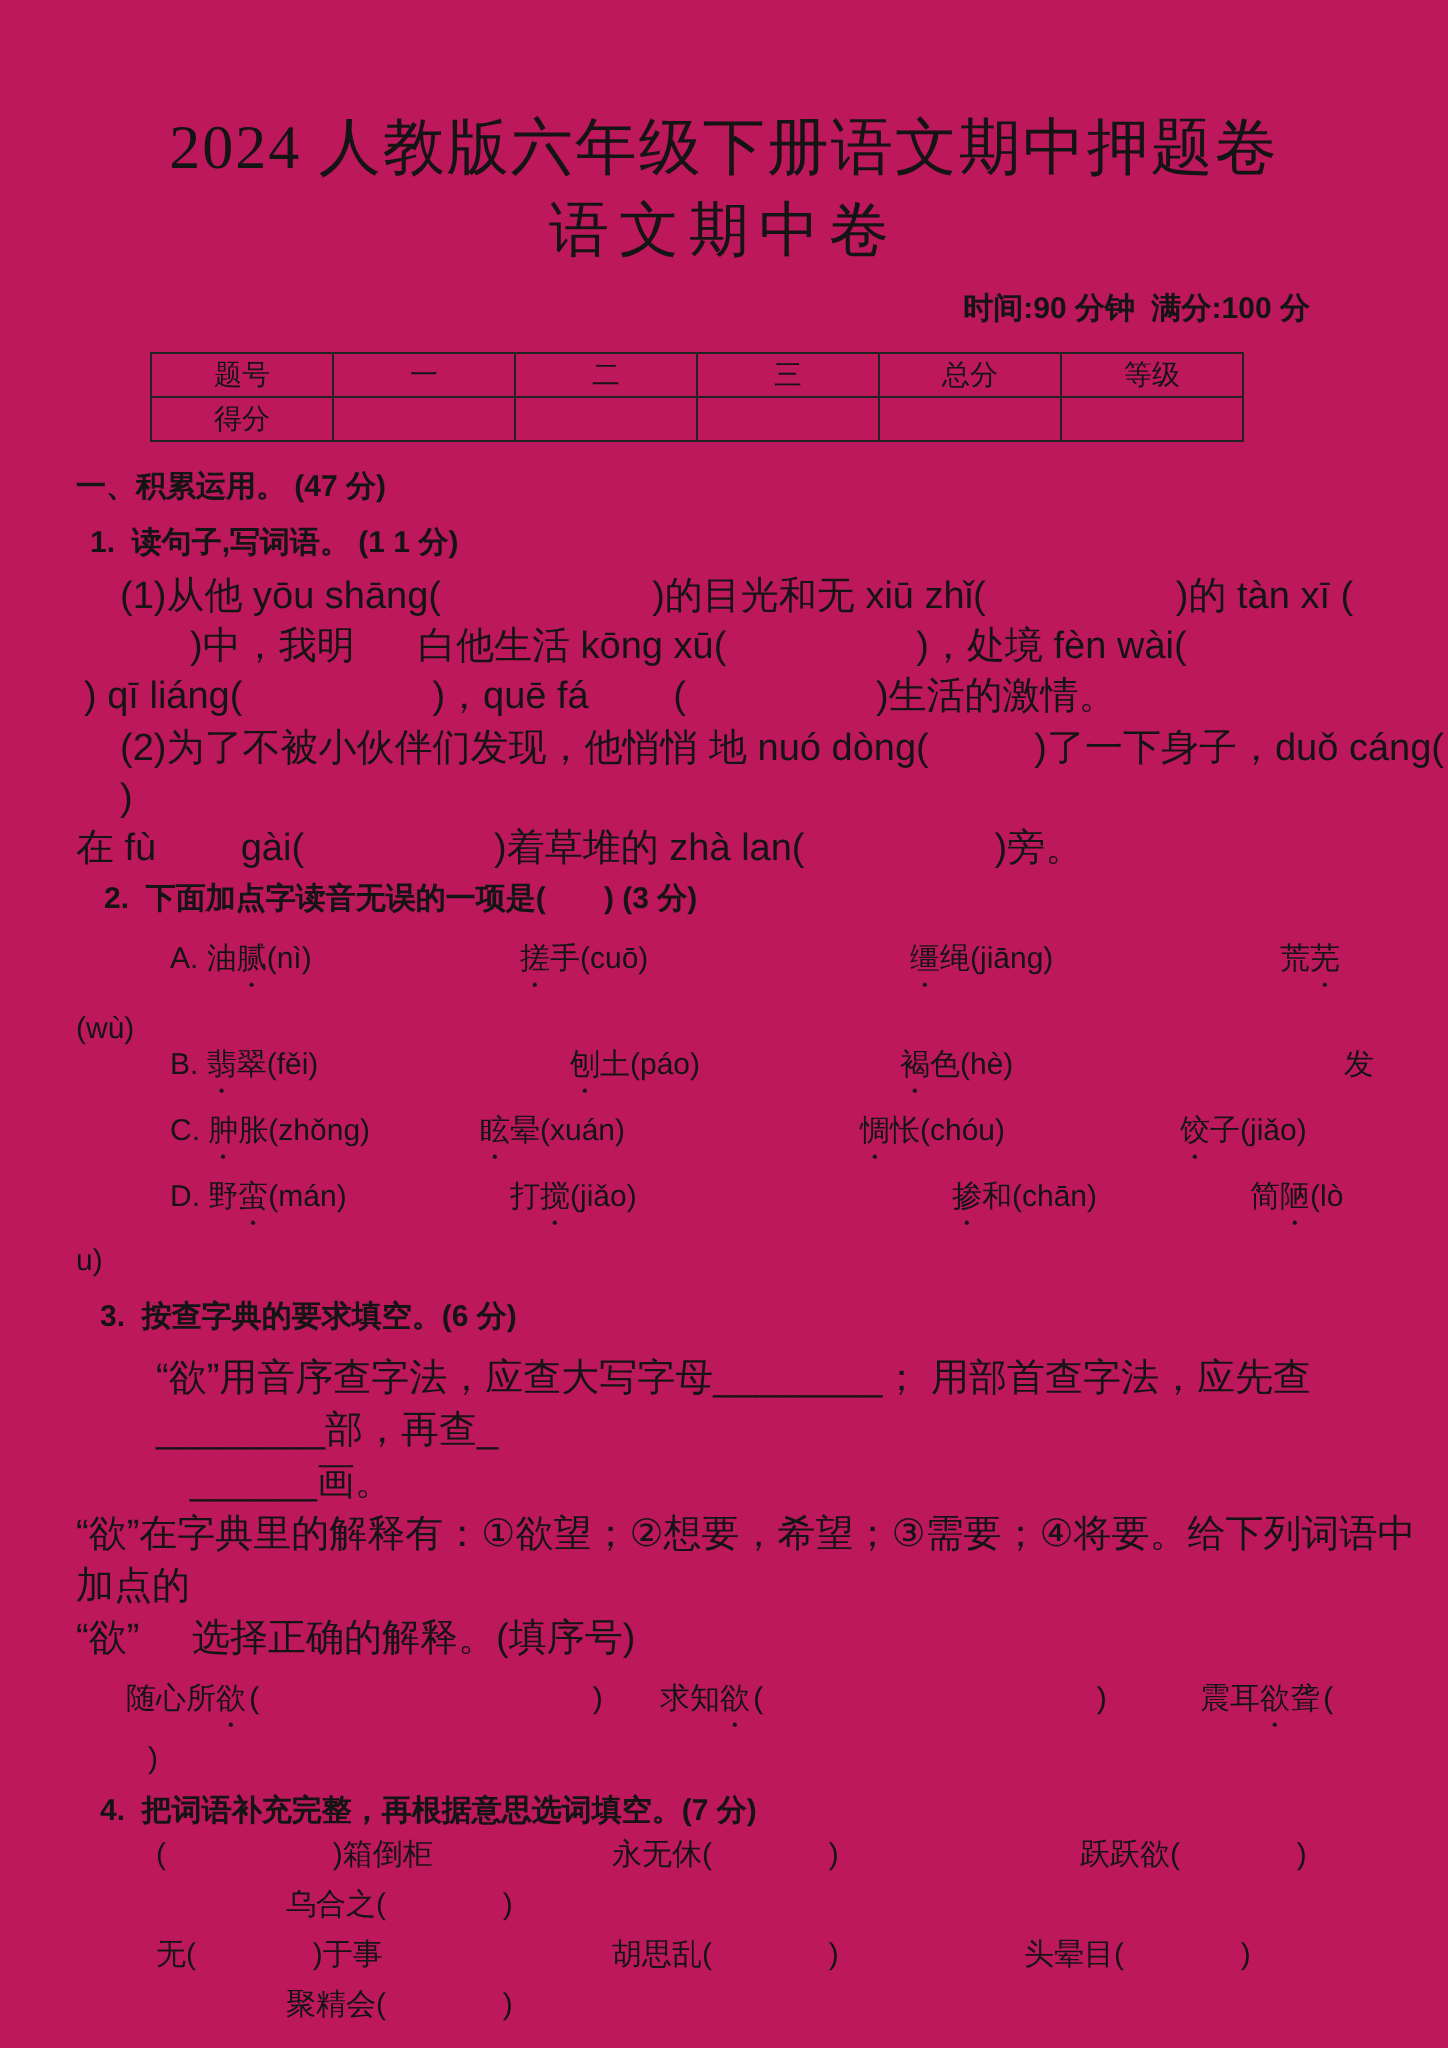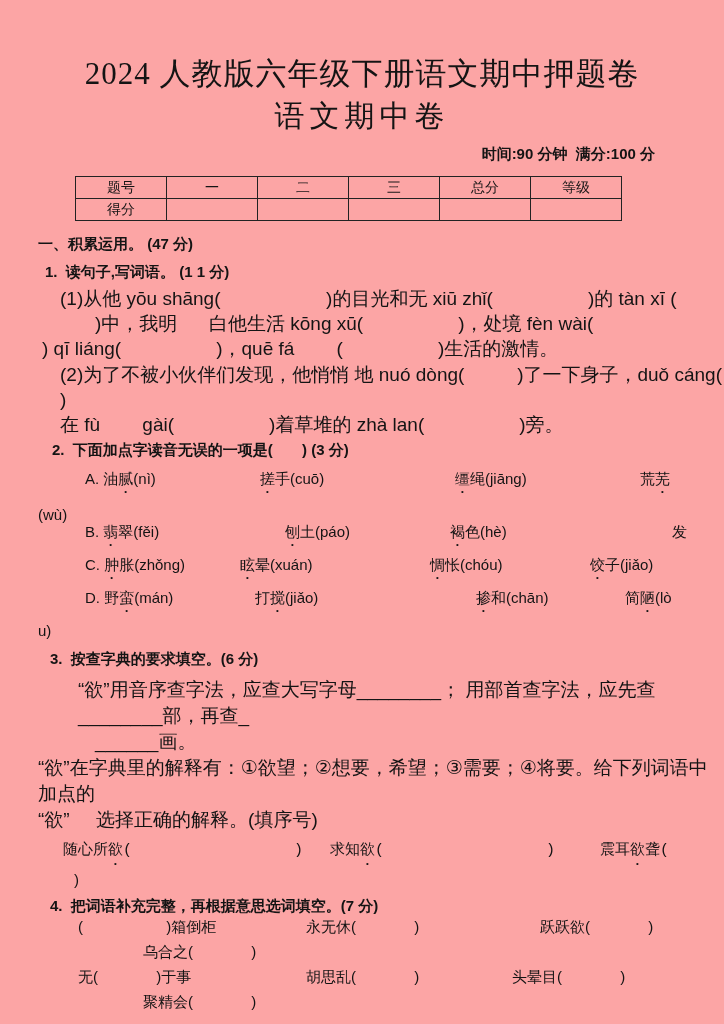--- a/index.html
+++ b/index.html
@@ -1,17 +1,17 @@
 <!DOCTYPE html>
 <html><head>
 <meta charset="utf-8">
 <style>
   html,body{margin:0;padding:0;background:#e8e8e8;}
   .page{
-    position:relative;width:724px;height:1024px;margin:0 auto;background:#fca5a5;
+    position:relative;width:724px;height:1024px;margin:0 auto;background:#be185d;
     font-family:"Liberation Sans","DejaVu Sans",sans-serif;color:#141414;overflow:hidden;
   }
   .title{
     font-family:"Liberation Serif","DejaVu Serif",serif;font-weight:400;
     font-size:31px;line-height:44px;text-align:center;margin:52px 0 0 0;letter-spacing:1px;
   }
   .subtitle{
     font-family:"Liberation Serif","DejaVu Serif",serif;font-weight:400;
     font-size:30px;line-height:40px;text-align:center;margin:0;letter-spacing:5px;
   }
@@ -71,21 +71,21 @@
     </tbody>
   </table>
 
   <div class="h mt-sec" style="padding-left:38px">一、积累运用。 (47 分)</div>
 
   <div class="h" style="padding-left:45px;margin-top:3px">1.  读句子,写词语。 (1 1 分)</div>
   <div class="line" style="padding-left:60px;margin-top:2px">(1)从他 yōu shāng(                    )的目光和无 xiū zhǐ(                  )的 tàn xī (</div>
   <div class="line" style="padding-left:95px">)中，我明      白他生活 kōng xū(                  )，处境 fèn wài(</div>
   <div class="line" style="padding-left:42px">) qī liáng(                  )，quē fá        (                  )生活的激情。</div>
   <div class="line" style="padding-left:60px">(2)为了不被小伙伴们发现，他悄悄 地 nuó dòng(          )了一下身子，duǒ cáng(        )</div>
-  <div class="line" style="padding-left:60px">在 fù        gài(                  )着草堆的 zhà lan(                  )旁。</div>
+  <div class="line" style="padding-left:38px">在 fù        gài(                  )着草堆的 zhà lan(                  )旁。</div>
 
   <div class="h" style="padding-left:52px">2.  下面加点字读音无误的一项是(       ) (3 分)</div>
 
   <div class="orow rA">
 
   <span class="abs" style="left: 85px;"><span class="wpre">A. 油</span><span class="du">腻</span><span class="wpost"></span><span class="py">(nì)</span></span>
       <span class="abs" style="left: 260px;"><span class="wpre"></span><span class="du">搓</span><span class="wpost">手</span><span class="py">(cuō)</span></span>
       <span class="abs" style="left: 455px;"><span class="wpre"></span><span class="du">缰</span><span class="wpost">绳</span><span class="py">(jiāng)</span></span>
       <span class="abs" style="left: 640px;"><span class="wpre">荒</span><span class="du">芜</span><span class="wpost"></span><span class="py"></span></span>
     </div>

